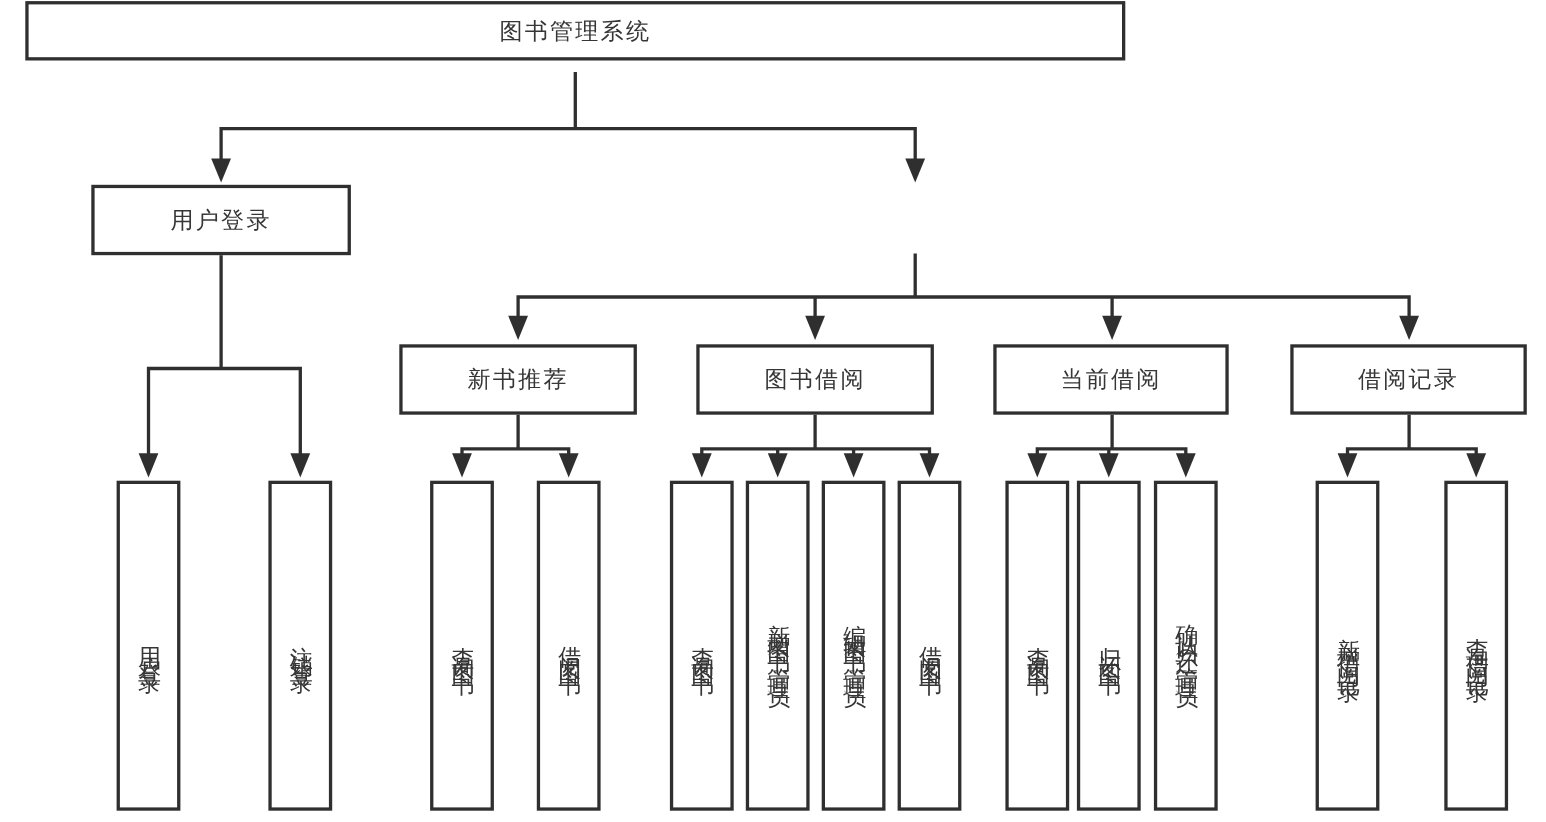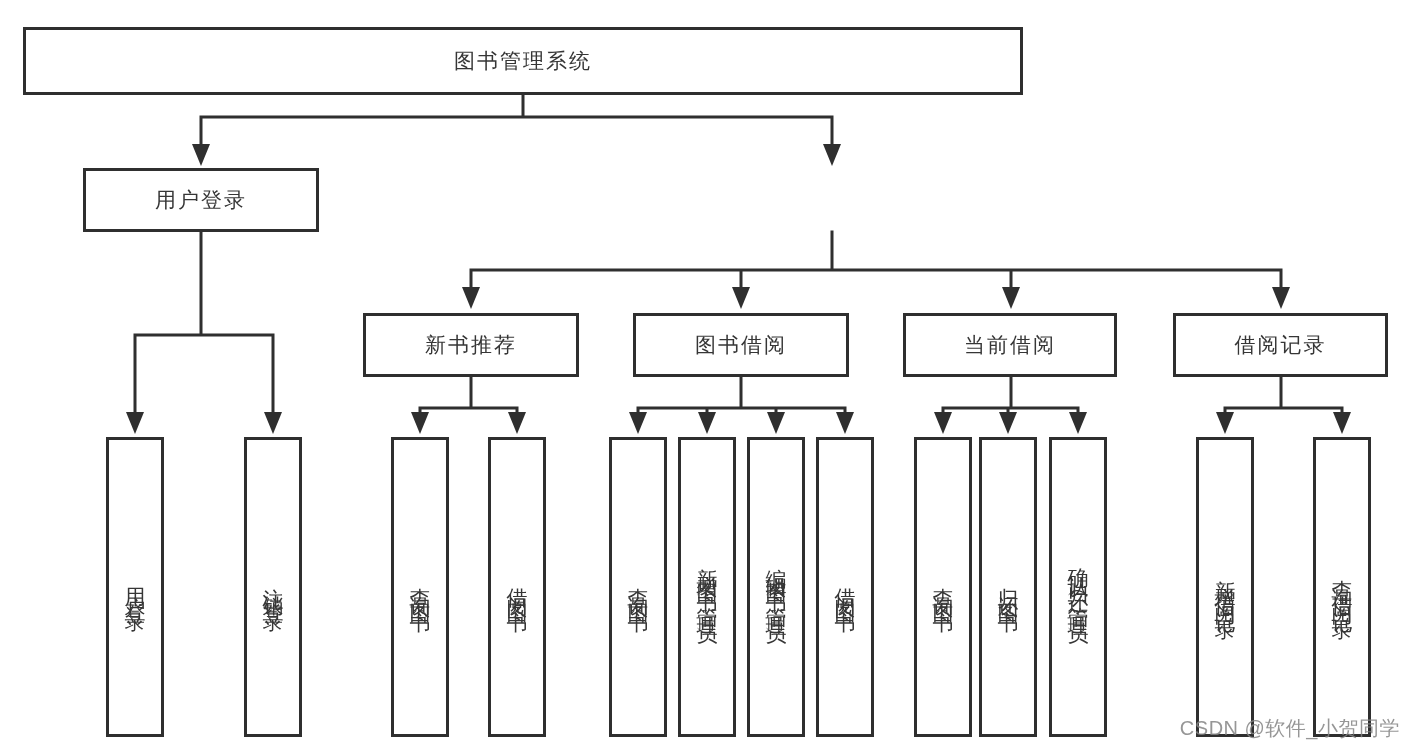--- a/index.html
+++ b/index.html
@@ -83,21 +83,21 @@
       <polygon points="767,412 785,412 776,434"></polygon>
       <polygon points="836,412 854,412 845,434"></polygon>
       <polygon points="934,412 952,412 943,434"></polygon>
       <polygon points="999,412 1017,412 1008,434"></polygon>
       <polygon points="1069,412 1087,412 1078,434"></polygon>
       <polygon points="1216,412 1234,412 1225,434"></polygon>
       <polygon points="1333,412 1351,412 1342,434"></polygon>
     </g>
   </svg>
 
-  <div class="box hbox" style="left:23px; top:27px; width:1000px; height:68px;">图书管理系统</div>
+  <div class="box hbox" style="left:23px; top:1px; width:1000px; height:54px;">图书管理系统</div>
 
   <div class="box hbox" style="left:83px; top:168px; width:236px; height:64px;">用户登录</div>
 
   <div class="box hbox" style="left:363px; top:313px; width:216px; height:64px;font-family:Liberation Serif, serif;">新书推荐</div>
   <div class="box hbox" style="left:633px; top:313px; width:216px; height:64px;">图书借阅</div>
   <div class="box hbox" style="left:903px; top:313px; width:214px; height:64px;">当前借阅</div>
   <div class="box hbox" style="left:1173px; top:313px; width:215px; height:64px;">借阅记录</div>
 
   <div class="box vbox" style="left:106px; top:437px; width:58px; height:300px;">用户登录</div>
   <div class="box vbox" style="left:244px; top:437px; width:58px; height:300px;">注销登录</div>
@@ -110,15 +110,14 @@
   <div class="box vbox" style="left:747px; top:437px; width:58px; height:300px;">编辑图书（管理员）</div>
   <div class="box vbox" style="left:816px; top:437px; width:58px; height:300px;">借阅图书</div>
 
   <div class="box vbox" style="left:914px; top:437px; width:58px; height:300px;">查询图书</div>
   <div class="box vbox" style="left:979px; top:437px; width:58px; height:300px;">归还图书</div>
   <div class="box vbox" style="left:1049px; top:437px; width:58px; height:300px;">确认归还（管理员）</div>
 
   <div class="box vbox" style="left:1196px; top:437px; width:58px; height:300px;">新增借阅记录</div>
   <div class="box vbox" style="left:1313px; top:437px; width:58px; height:300px;">查询借阅记录</div>
 
-  <div class="watermark">CSDN @软件_小贺同学</div>
 
 </div>
 
 </body></html>

